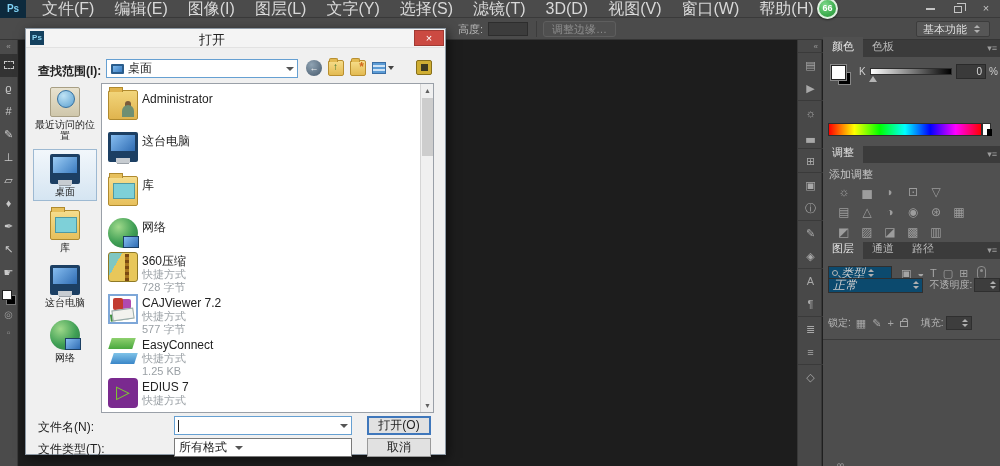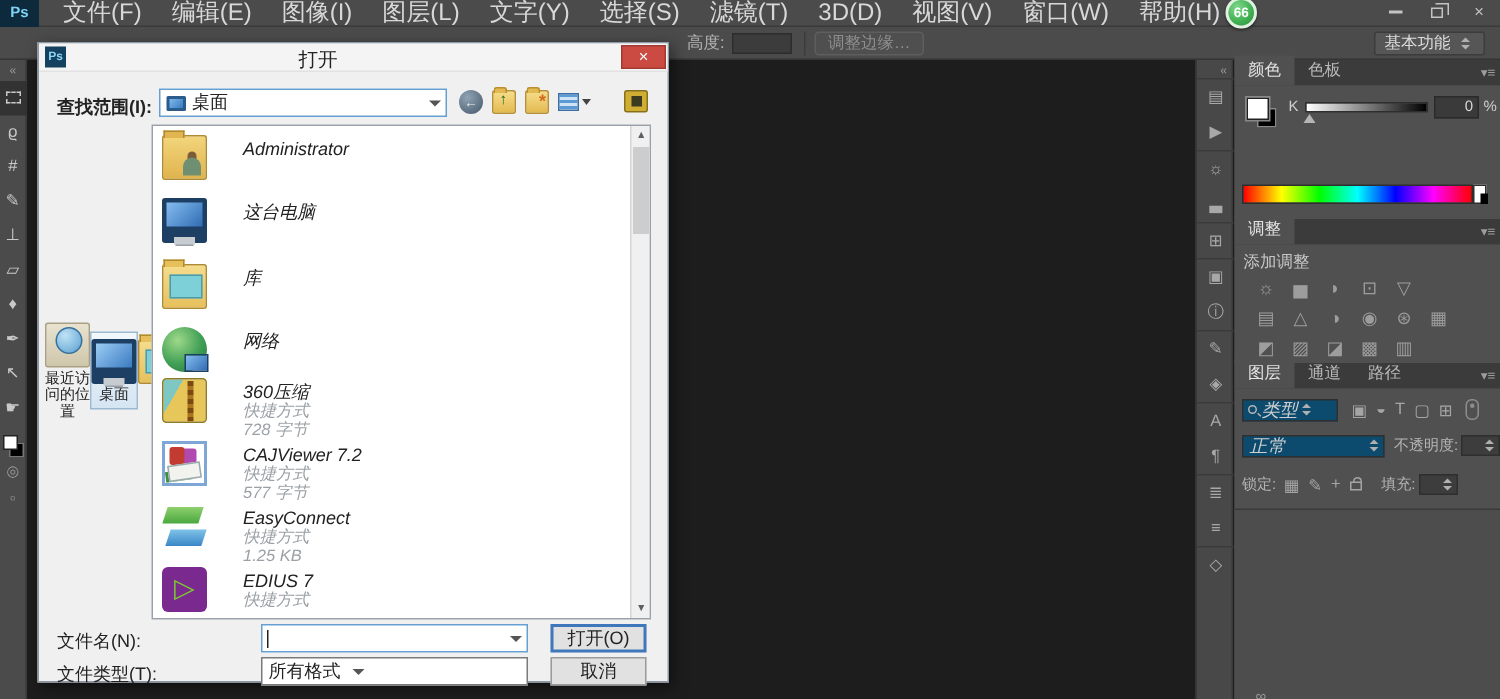--- a/index.html
+++ b/index.html
@@ -113,28 +113,28 @@
   .ni-folder { background:linear-gradient(#f6dd8a,#e3ba52); border:1px solid #b98f2f; border-radius:2px; }
   .ni-folder:before { content:""; position:absolute; left:0; top:-3px; width:7px; height:3px; background:#e3ba52; border:1px solid #b98f2f; border-bottom:none; border-radius:2px 2px 0 0; }
   .ni-up:after { content:"↑"; position:absolute; left:4px; top:0px; font-size:10px; color:#2a6b2a; font-weight:bold; }
   .ni-new:after { content:"*"; position:absolute; right:1px; top:-1px; font-size:12px; color:#d2691e; font-weight:bold; }
   .ni-view { width:22px; display:flex; align-items:center; }
   .ni-view .grid { width:14px; height:12px; background:repeating-linear-gradient(#5b9bd5 0 2px,#cfe3f5 2px 4px); border:1px solid #3a6ea5; }
   .ni-view:after { content:""; margin-left:2px; width:0; height:0; border-left:3px solid transparent; border-right:3px solid transparent; border-top:4px solid #444; }
   #preview-icon { left:390px; top:31px; width:16px; height:15px; background:#cfae33; border:1px solid #87701c; border-radius:2px; }
   #preview-icon:before { content:""; position:absolute; left:4px; top:3px; width:7px; height:7px; background:#3d3a22; }
 
-  #dlg-sidebar { left:4px; top:54px; width:70px; height:332px; display:flex; flex-direction:row; align-items:center; }
+  #dlg-sidebar { left:4px; top:54px; width:70px; height:332px; display:flex; flex-direction:column; align-items:center; }
   .side-item { width:64px; padding:4px 0 3px; display:flex; flex-direction:column; align-items:center; gap:2px; margin-bottom:5px; }
   .side-item.selected { background:linear-gradient(#f2f7fb,#d5e5f2); border:1px solid #9db9d2; }
   .side-label { font-size:10px; color:#222; text-align:center; line-height:11px; }
 
   #file-list { left:75px; top:54px; width:333px; height:330px; background:#fff; border:1px solid #9aa0a8; overflow:hidden; }
   .file-row { position:absolute; left:6px; width:300px; height:42px; display:flex; }
-  .file-text { margin-left:24px; padding-top:3px;font-style:italic; }
+  .file-text { margin-left:4px; padding-top:3px; }
   .f-name { font-size:12px; color:#222; line-height:13px; }
   .f-sub { font-size:11px; color:#9aa0a5; line-height:13px; }
   #scrollbar { position:absolute; right:0; top:0; width:13px; height:328px; background:#f0f0f0; border-left:1px solid #d5d5d5; }
   .sb-arrow { width:13px; height:13px; color:#606060; font-size:7px; text-align:center; line-height:13px; }
   #sb-down { position:absolute; bottom:0; }
   #sb-thumb { position:absolute; top:14px; left:1px; width:11px; height:58px; background:#cdcdcd; }
 
   .fld-label { font-size:12px; color:#222; }
   #fname-label { left:12px; top:390px; }
   #ftype-label { left:12px; top:412px; }
@@ -333,21 +333,21 @@
         <span style="display:flex;margin-left:6px;">
 
         <span class="l-icon">▣</span>
             <span class="l-icon">◒</span>
             <span class="l-icon">T</span>
             <span class="l-icon">▢</span>
             <span class="l-icon">⊞</span>
           </span>
         <span class="toggle"></span>
       </div>
-      <div class="lrow" style="top:28px;">
+      <div class="lrow" style="top:16px;">
         <span class="pill" style="width:96px;margin-left:5px;justify-content:space-between;">
           <span style="margin-left:4px;">正常</span>
           <span class="dcaret"></span>
         </span>
         <span class="l-label" style="margin-left:6px;">不透明度:</span>
         <span class="valbox">
             <span class="dcaret"></span>
           </span>
       </div>
       <div class="lrow" style="top:54px;">

